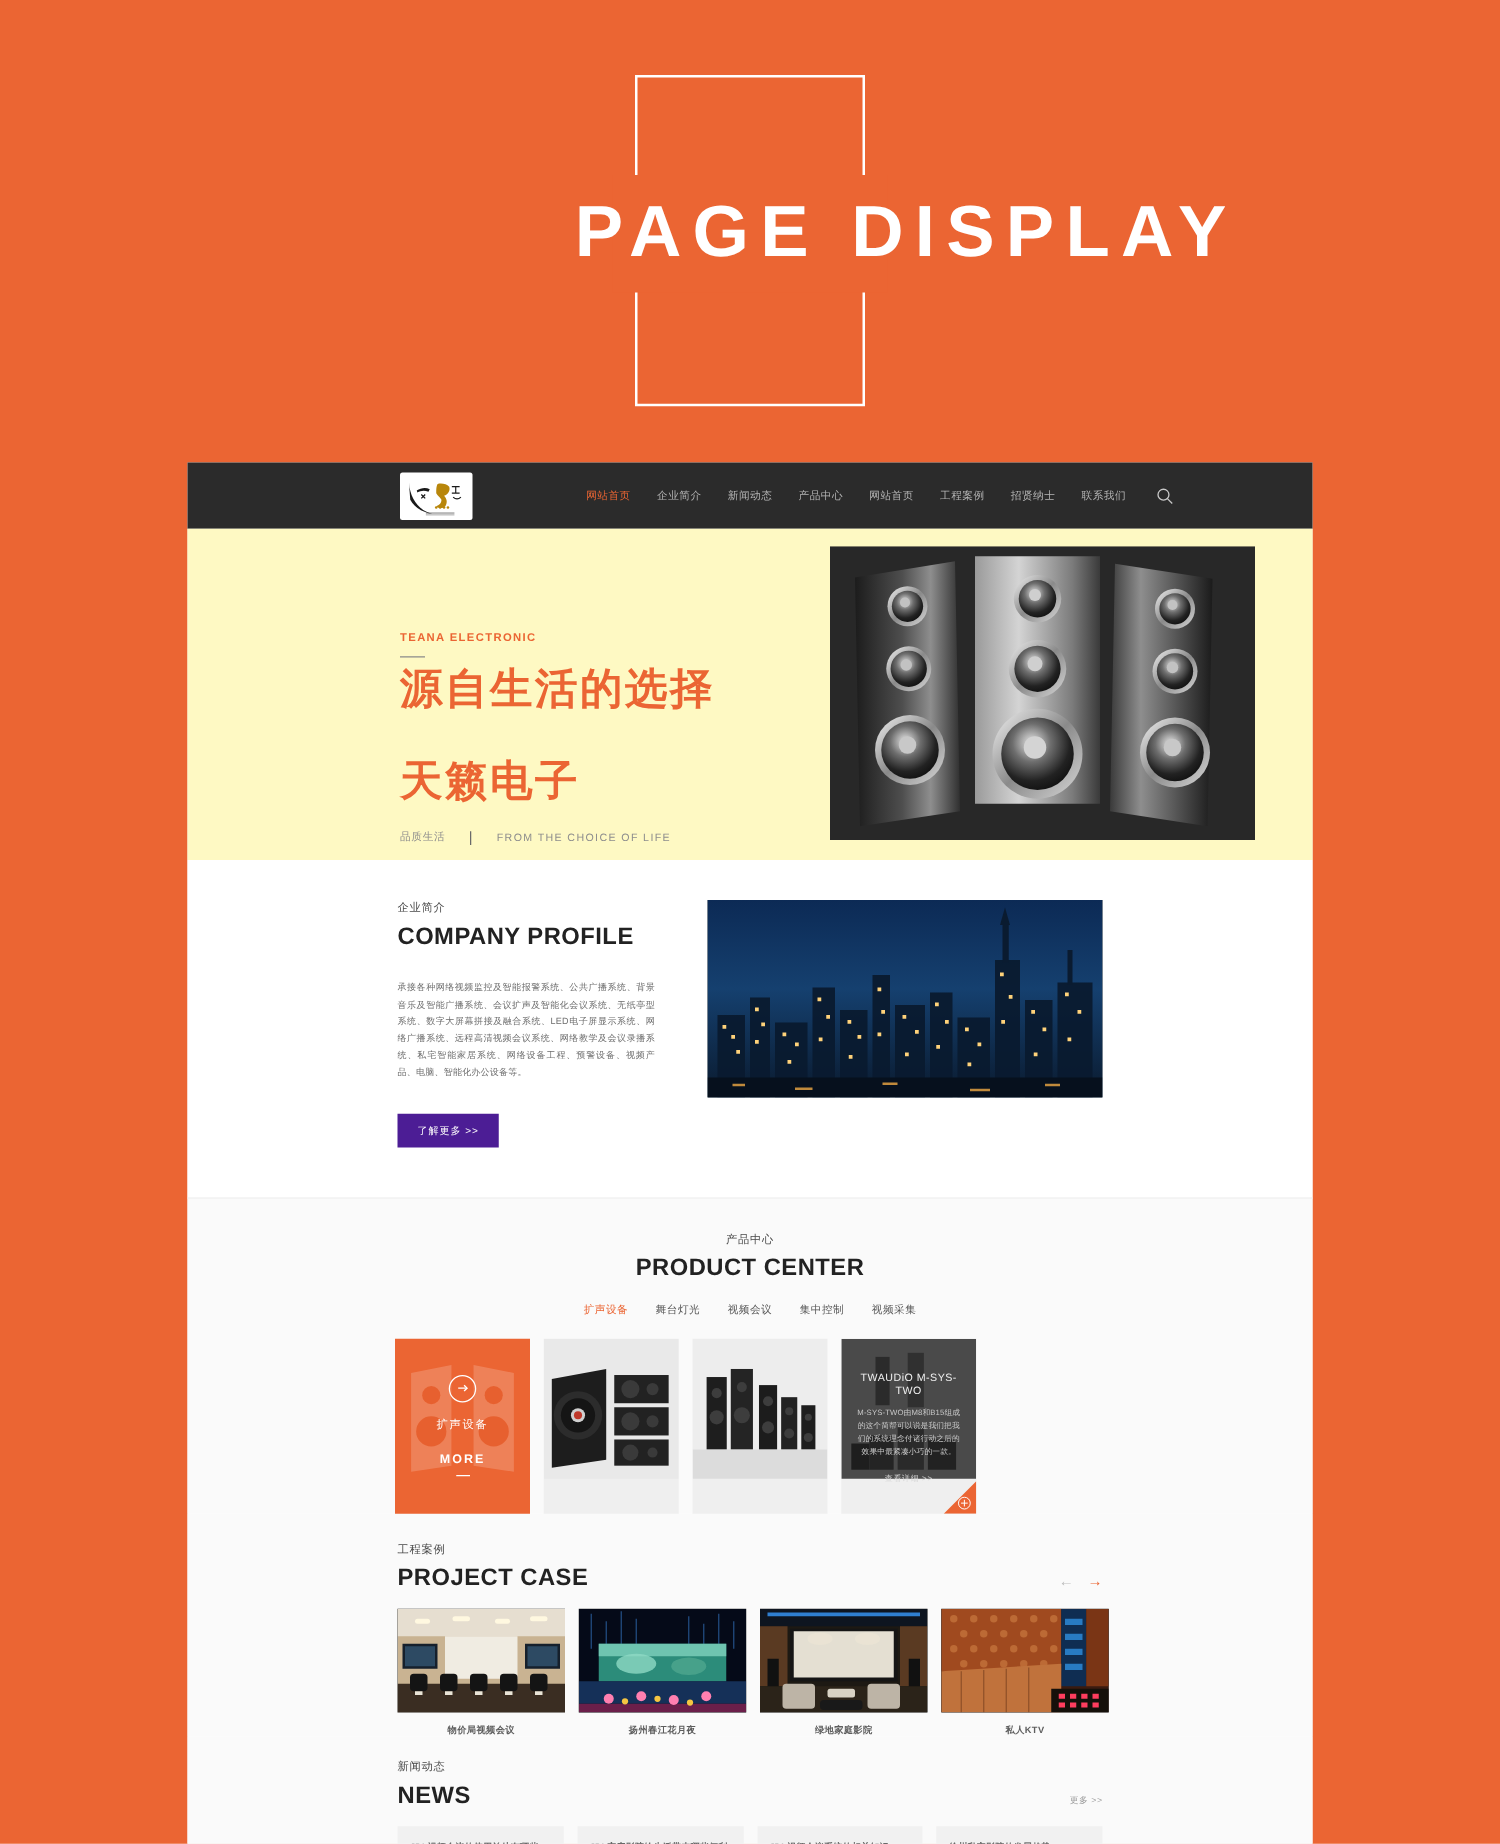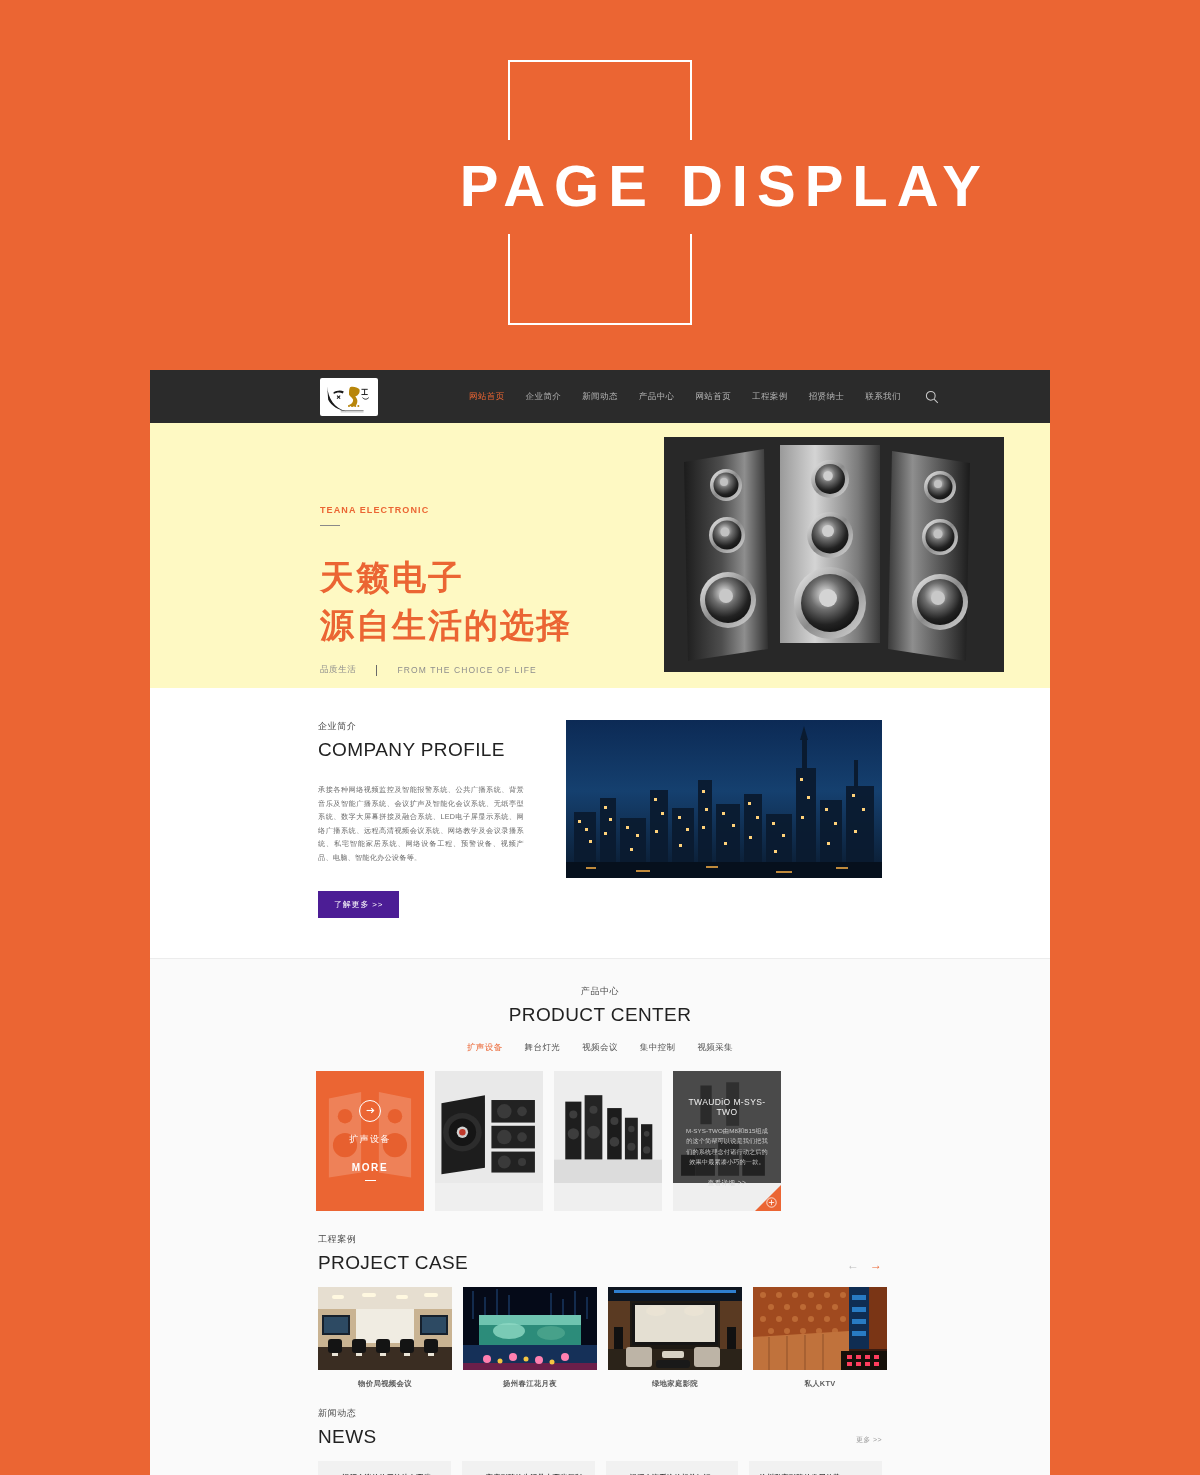--- a/index.html
+++ b/index.html
@@ -159,21 +159,21 @@
     background: #ffffff;
     padding: 32px 168px 40px 168px;
     display: flex;
     gap: 42px;
     border-bottom: 1px solid #ececec;
   }
   .profile-left { width: 250px; }
   .sec-zh { font-size: 9px; color: #4a4a4a; letter-spacing: .6px; }
   .sec-en {
     font-size: 19px;
-    font-weight: normal;
+    font-weight: bold;
     color: #222222;
     letter-spacing: .4px;
     margin-top: 6px;
   }
   .profile-body {
     margin-top: 22px;
     font-size: 7.2px;
     line-height: 13.6px;
     color: #6d6d6d;
     text-align: justify;
@@ -378,22 +378,22 @@
         <circle cx="6.6" cy="6.6" r="5" fill="none" stroke="#c8c8c8" stroke-width="1.2"></circle>
         <line x1="10.4" y1="10.4" x2="14.6" y2="14.6" stroke="#c8c8c8" stroke-width="1.2"></line>
       </svg>
     </div>
   </div>
 
   <div class="hero">
     <div class="hero-copy">
       <div class="hero-eyebrow">TEANA ELECTRONIC</div>
       <div class="hero-rule"></div>
+      <div class="hero-h1" style="margin-top:2px">源自生活的选择</div>
       <div class="hero-h1">天籁电子</div>
-      <div class="hero-h1" style="margin-top:2px">源自生活的选择</div>
       <div class="hero-sub">
         <span>品质生活</span>
         <span class="bar"></span>
         <span class="en">FROM THE CHOICE OF LIFE</span>
       </div>
     </div>
 
     <svg class="speakers" viewBox="0 0 340 235">
       <defs>
         <linearGradient id="cabL" x1="0" y1="0" x2="1" y2="0">

